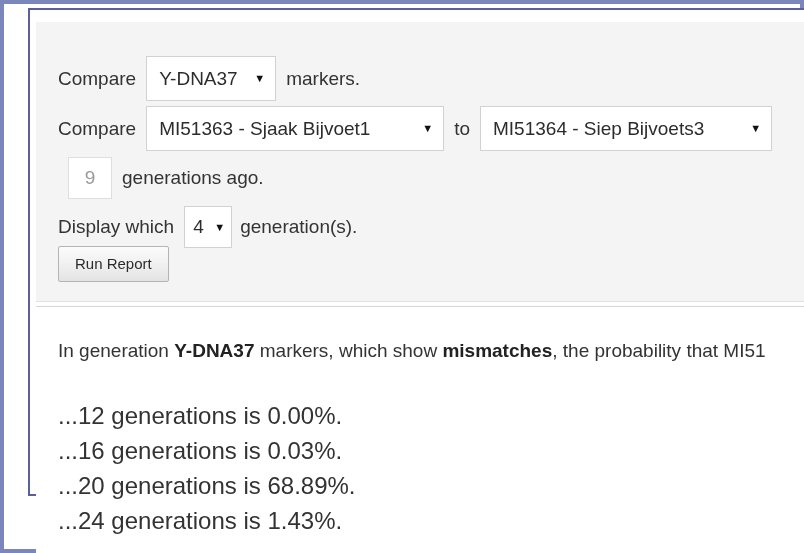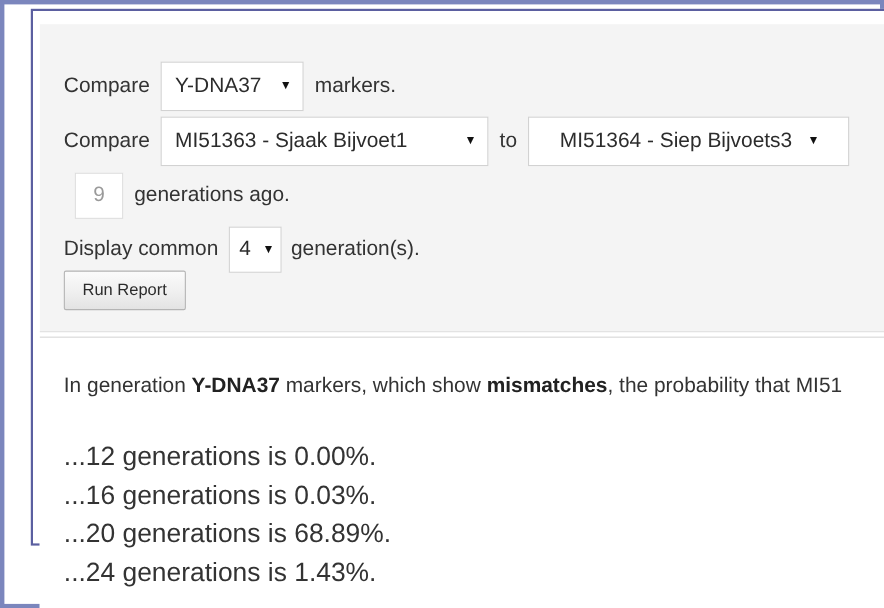--- a/index.html
+++ b/index.html
@@ -105,21 +105,21 @@
   }
   .arrow {
     margin-left: 14px;
     font-size: 11px;
     line-height: 1;
     color: #111111;
   }
 
   .sel-markers { width: 130px; height: 45px; margin: 0 10px 0 10px; }
   .sel-kit1    { width: 298px; height: 45px; margin: 0 10px 0 10px; }
-  .sel-kit2    { width: 292px; height: 45px; margin: 0 0 0 10px; justify-content: center; }
+  .sel-kit2    { width: 292px; height: 45px; margin: 0 0 0 10px; }
   .sel-gen     { width: 48px;  height: 42px; margin: 0 8px 0 10px;
                  padding: 0 6px 0 8px; }
   .sel-gen .arrow { margin-left: 6px; }
 
   
   .num-input {
     box-sizing: border-box;
     width: 44px;
     height: 42px;
     background: #ffffff;
@@ -214,21 +214,21 @@
             <span class="arrow">▼</span>
           </span>
         </div>
 
         <div class="row row-3">
           <input class="num-input" type="text" value="9" style="">
           <span class="lbl">generations ago.</span>
         </div>
 
         <div class="row row-4">
-          <span class="lbl">Display common</span>
+          <span class="lbl">Display which</span>
           <span class="sel sel-gen">
             <span class="cap">4</span>
             <span class="arrow">▼</span>
           </span>
           <span class="lbl">generation(s).</span>
         </div>
 
         <div class="row row-5">
           <button class="btn">Run Report</button>
         </div>

